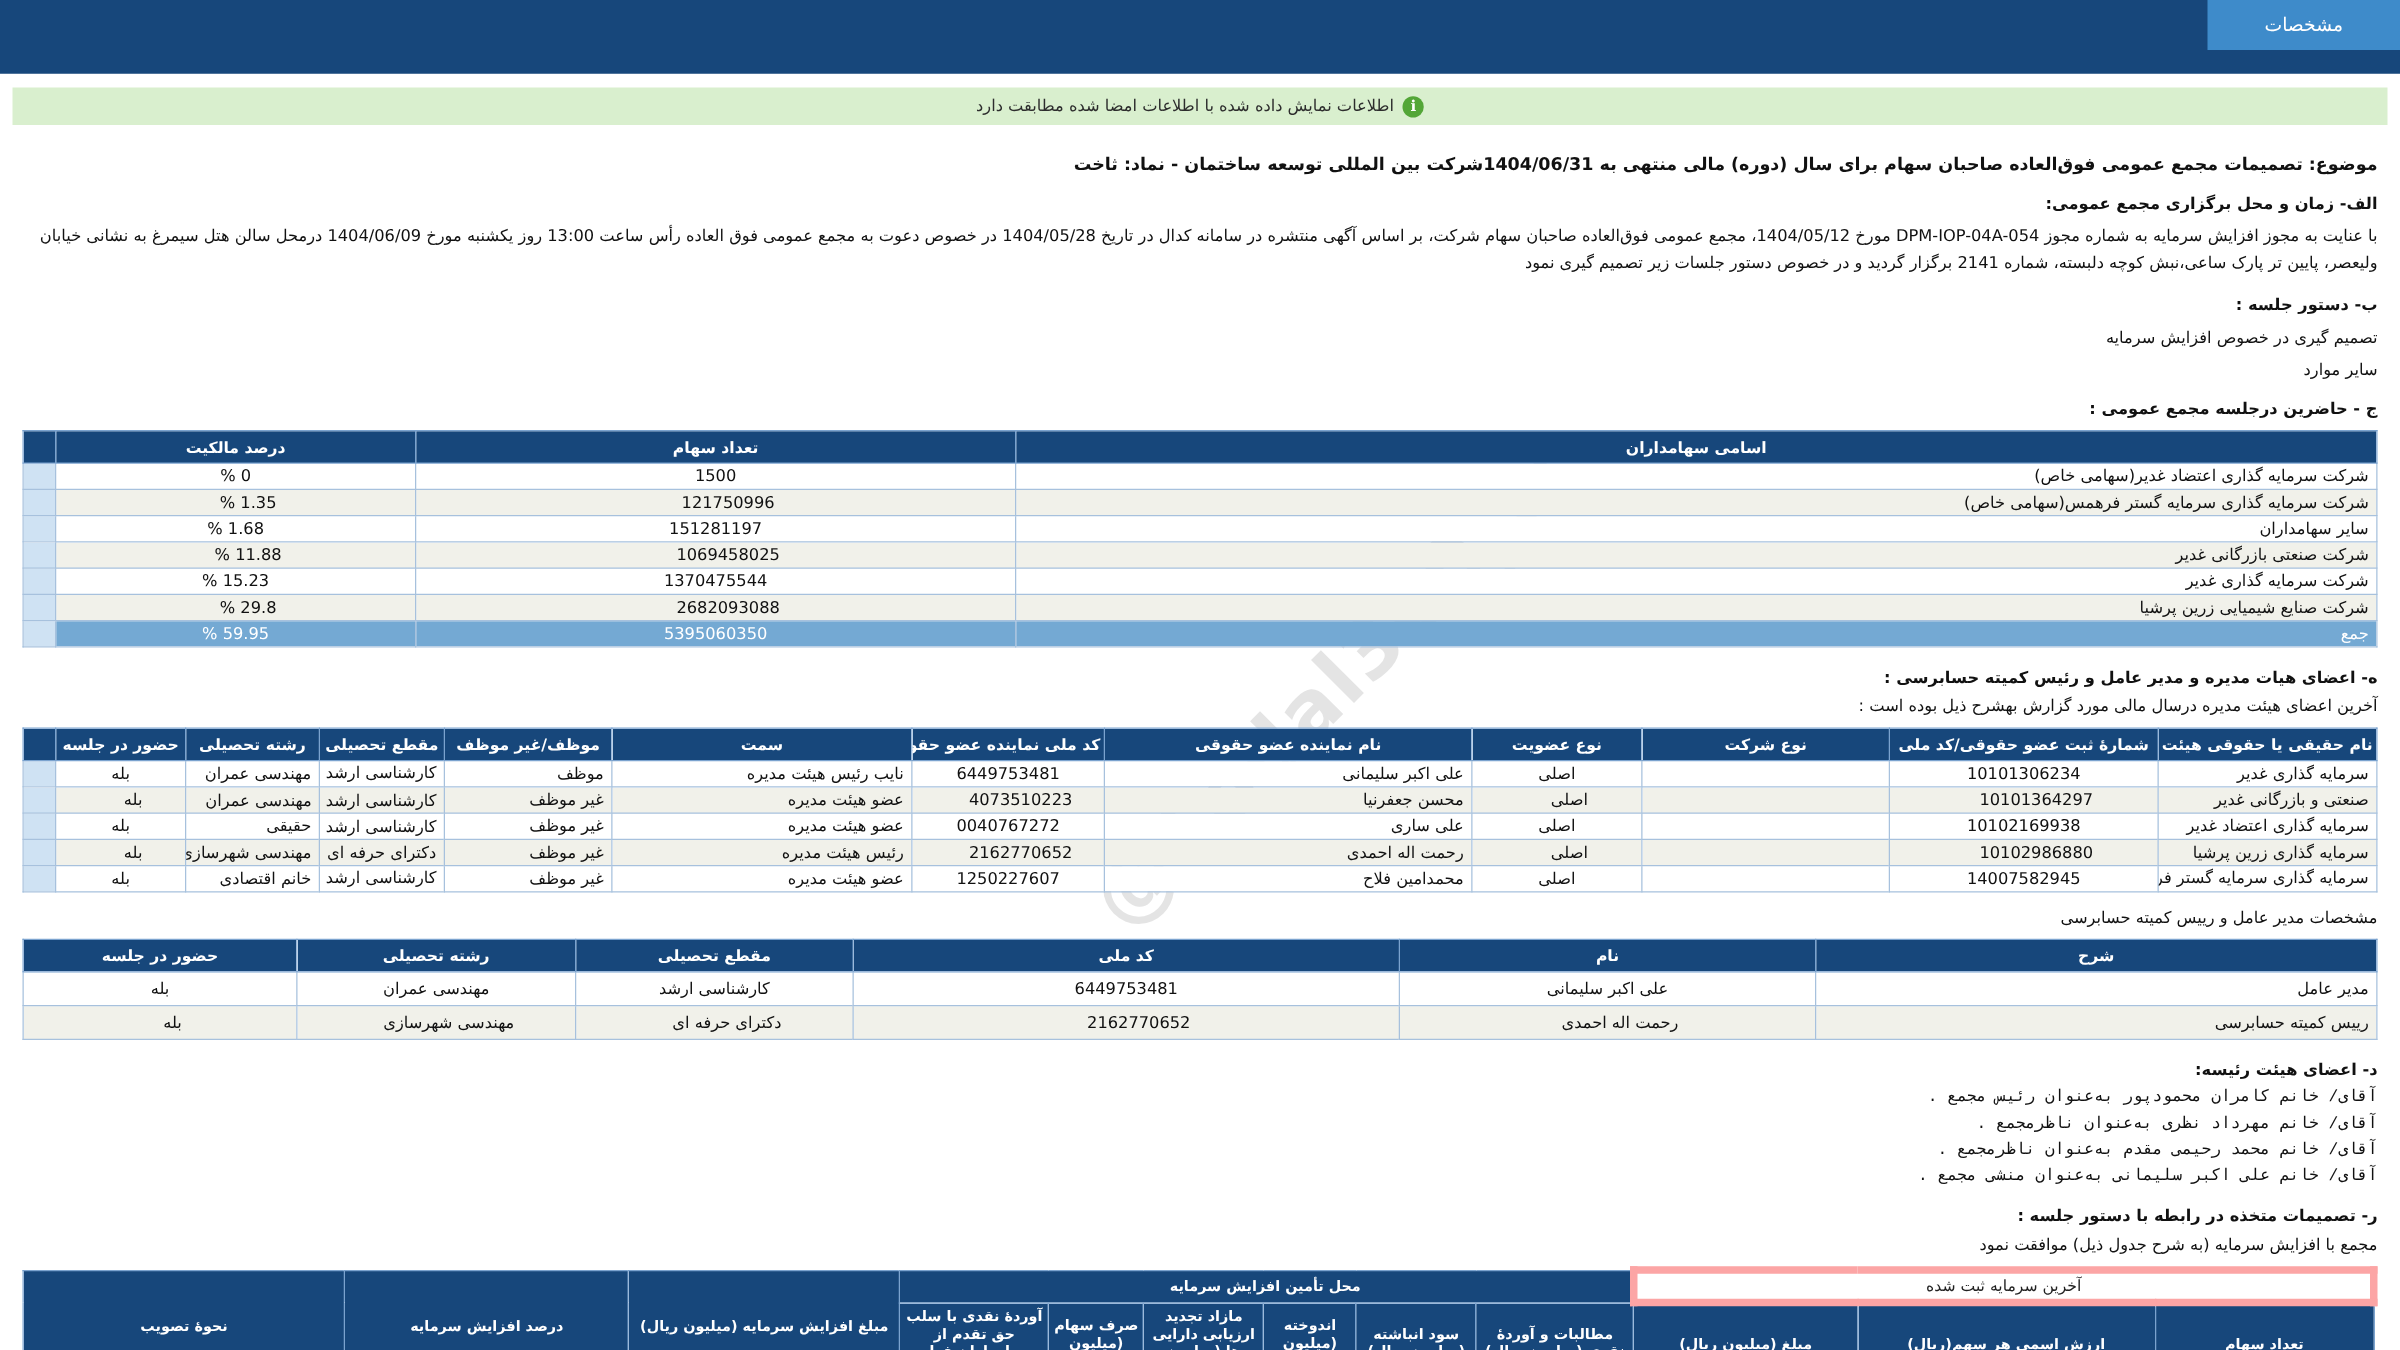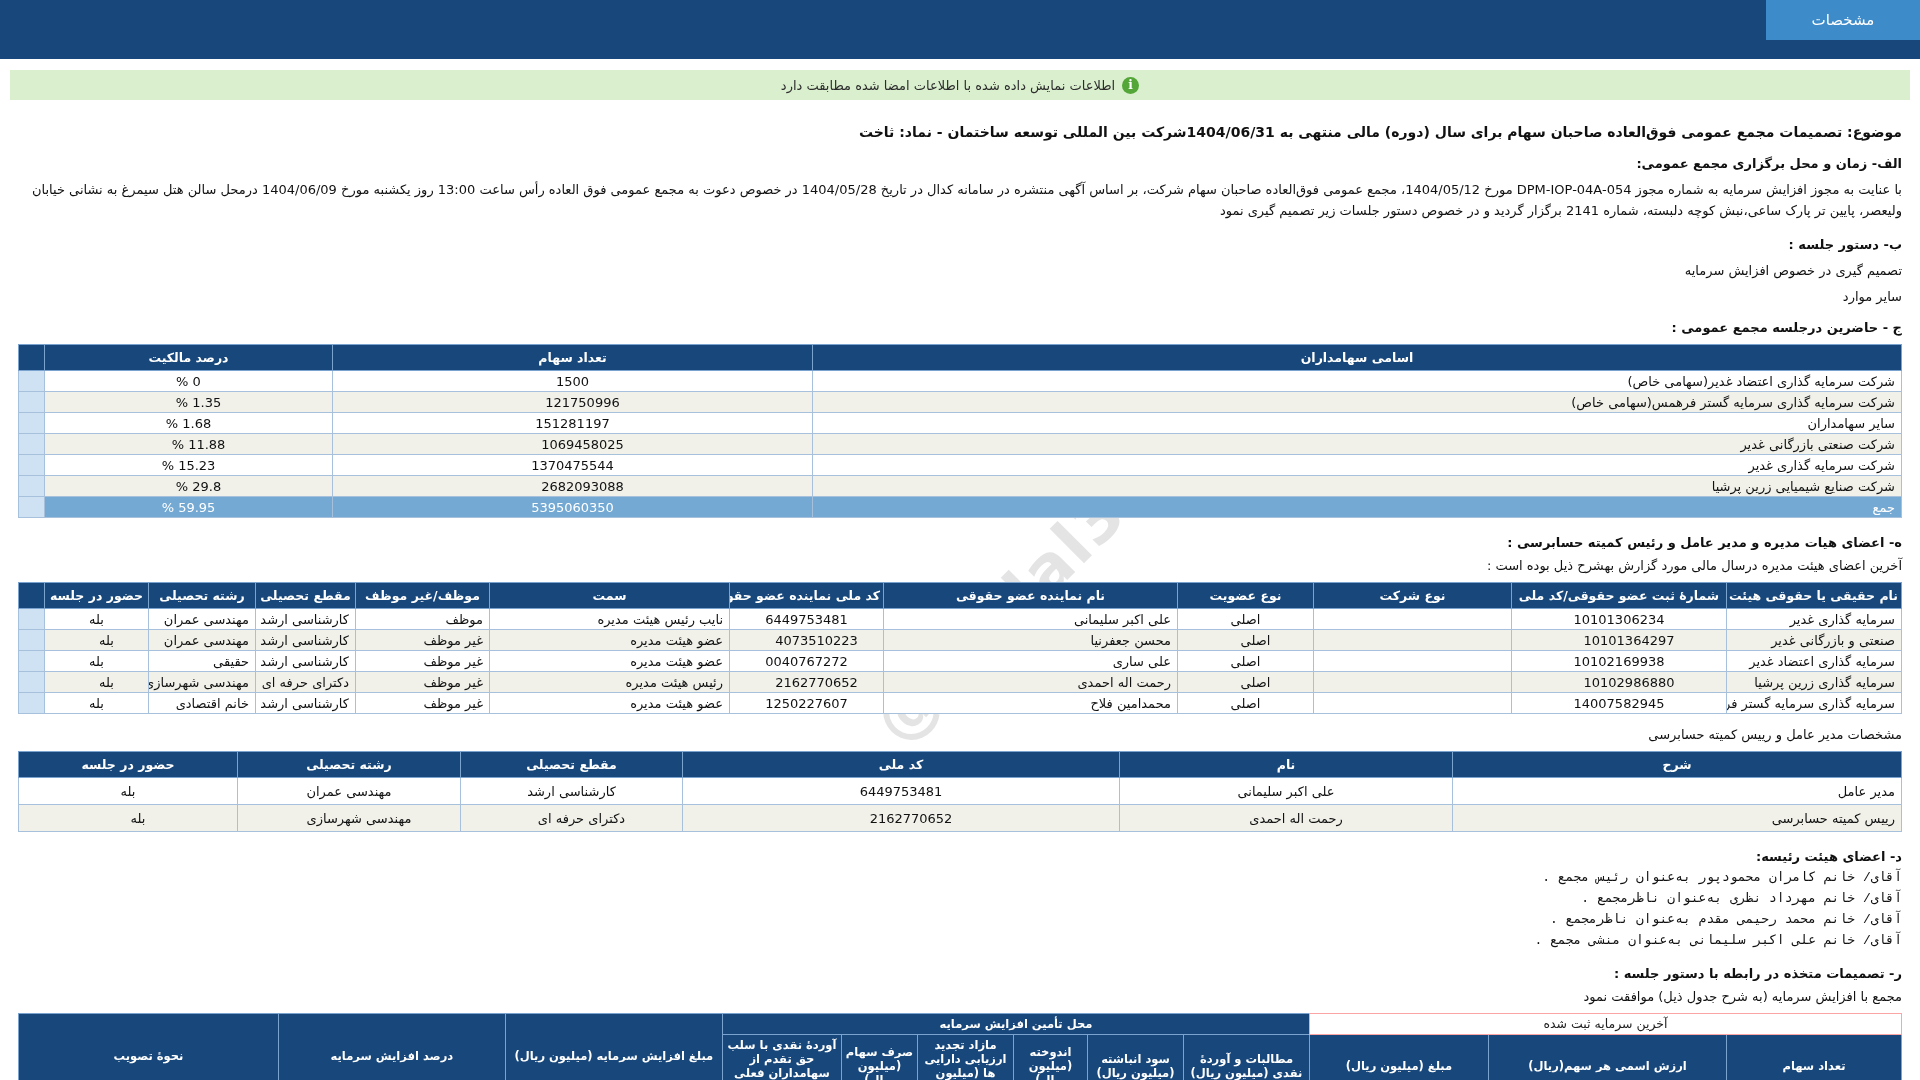--- a/index.html
+++ b/index.html
@@ -57,21 +57,21 @@
     height:21px; text-align:center; background:#fff; overflow:hidden; white-space:nowrap;
   }
   td.start { text-align:right; }
   tr.alt td { background:#f1f1ea;padding-left:26px; }
   td.rowmark { background:#cfe2f3 !important; padding:0; }
   tr.total td { background:#74a9d3; color:#fff; }
   .managers-table td { height:27px; padding:5px 6px; }
   
   .cap-table th { white-space:normal; font-size:11.5px; line-height:14px; padding:3px 3px; vertical-align:middle; height:auto; }
   .cap-table .group-row th { height:20px; }
-  .cap-table th.group-registered { background:#fff; color:#222; font-weight:normal; font-size:12.5px; border:1px solid #fca5a5; }
+  .cap-table th.group-registered { background:#fff; color:#222; font-weight:normal; font-size:12.5px; border:6px solid #fca5a5; }
   .cap-table th.tall { height:auto; }
   
   .watermark {
     position:absolute; left:1065px; top:551px;
     transform:translate(-50%,-50%) rotate(-45deg);
     font-size:64px; font-weight:bold; letter-spacing:2px;
     color:rgba(90,90,90,0.16); direction:ltr; pointer-events:none; z-index:0;
     white-space:nowrap;
   }
 </style>

